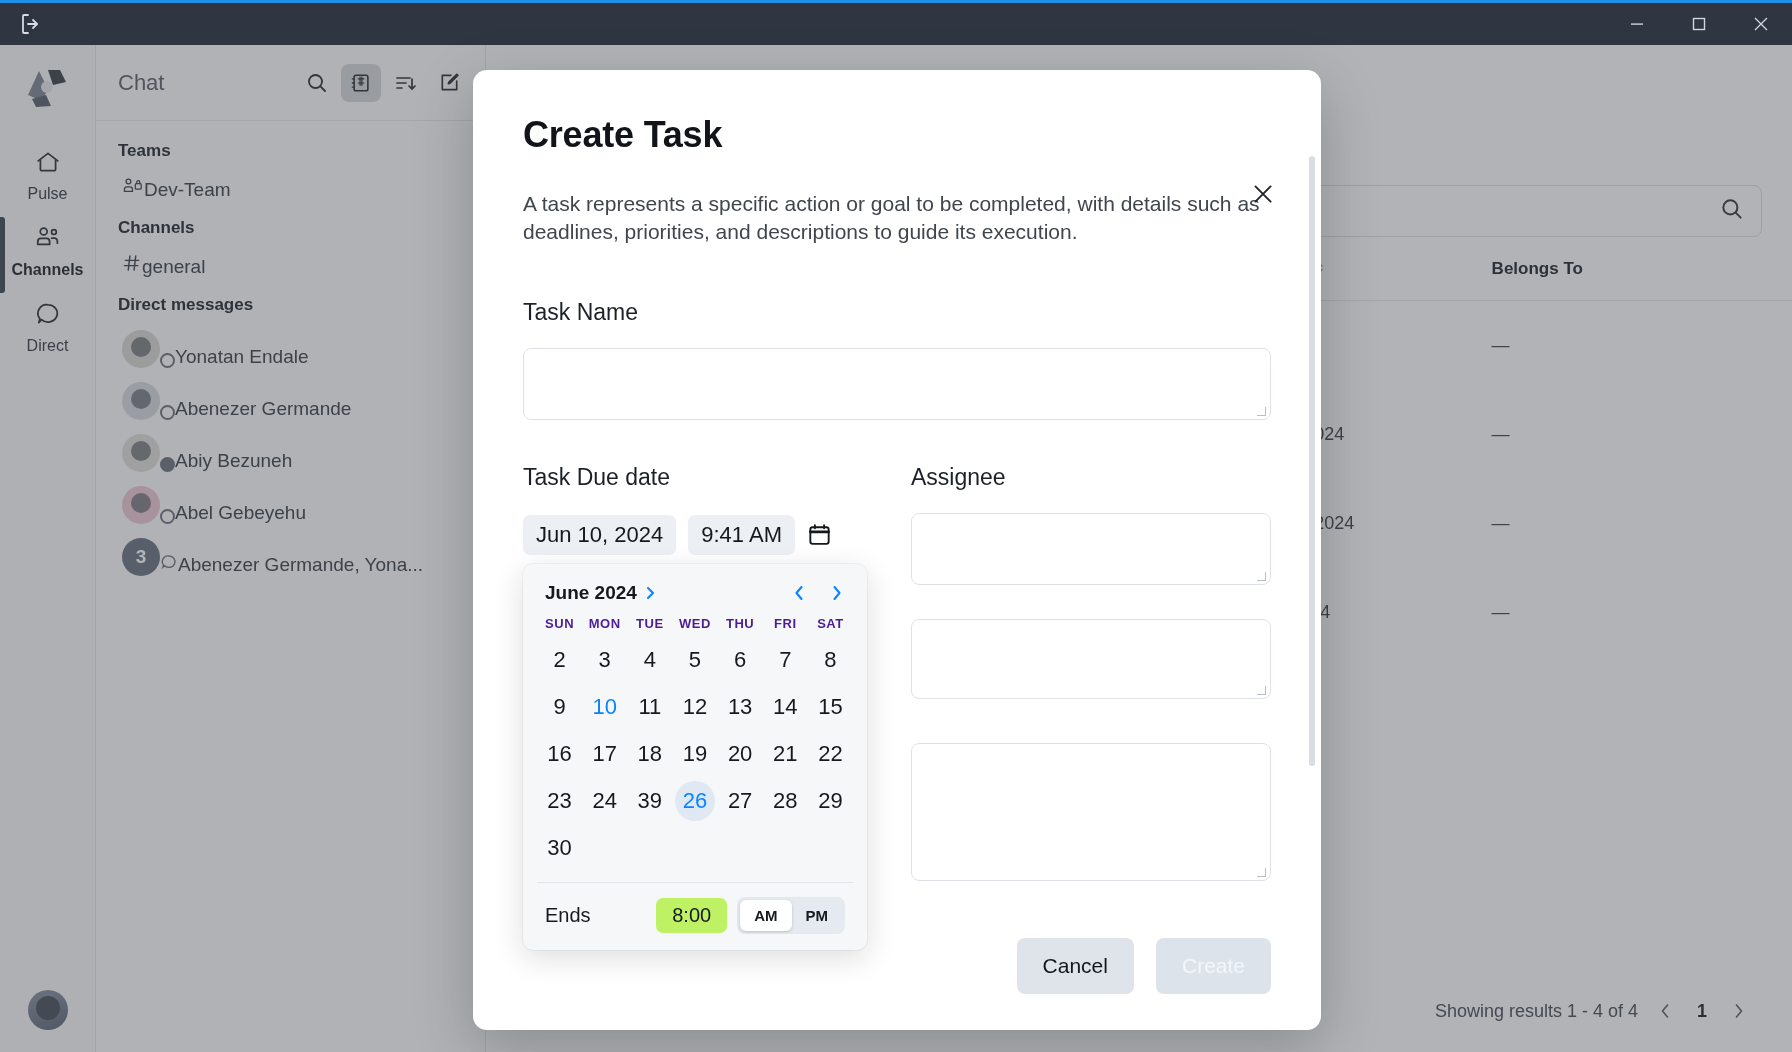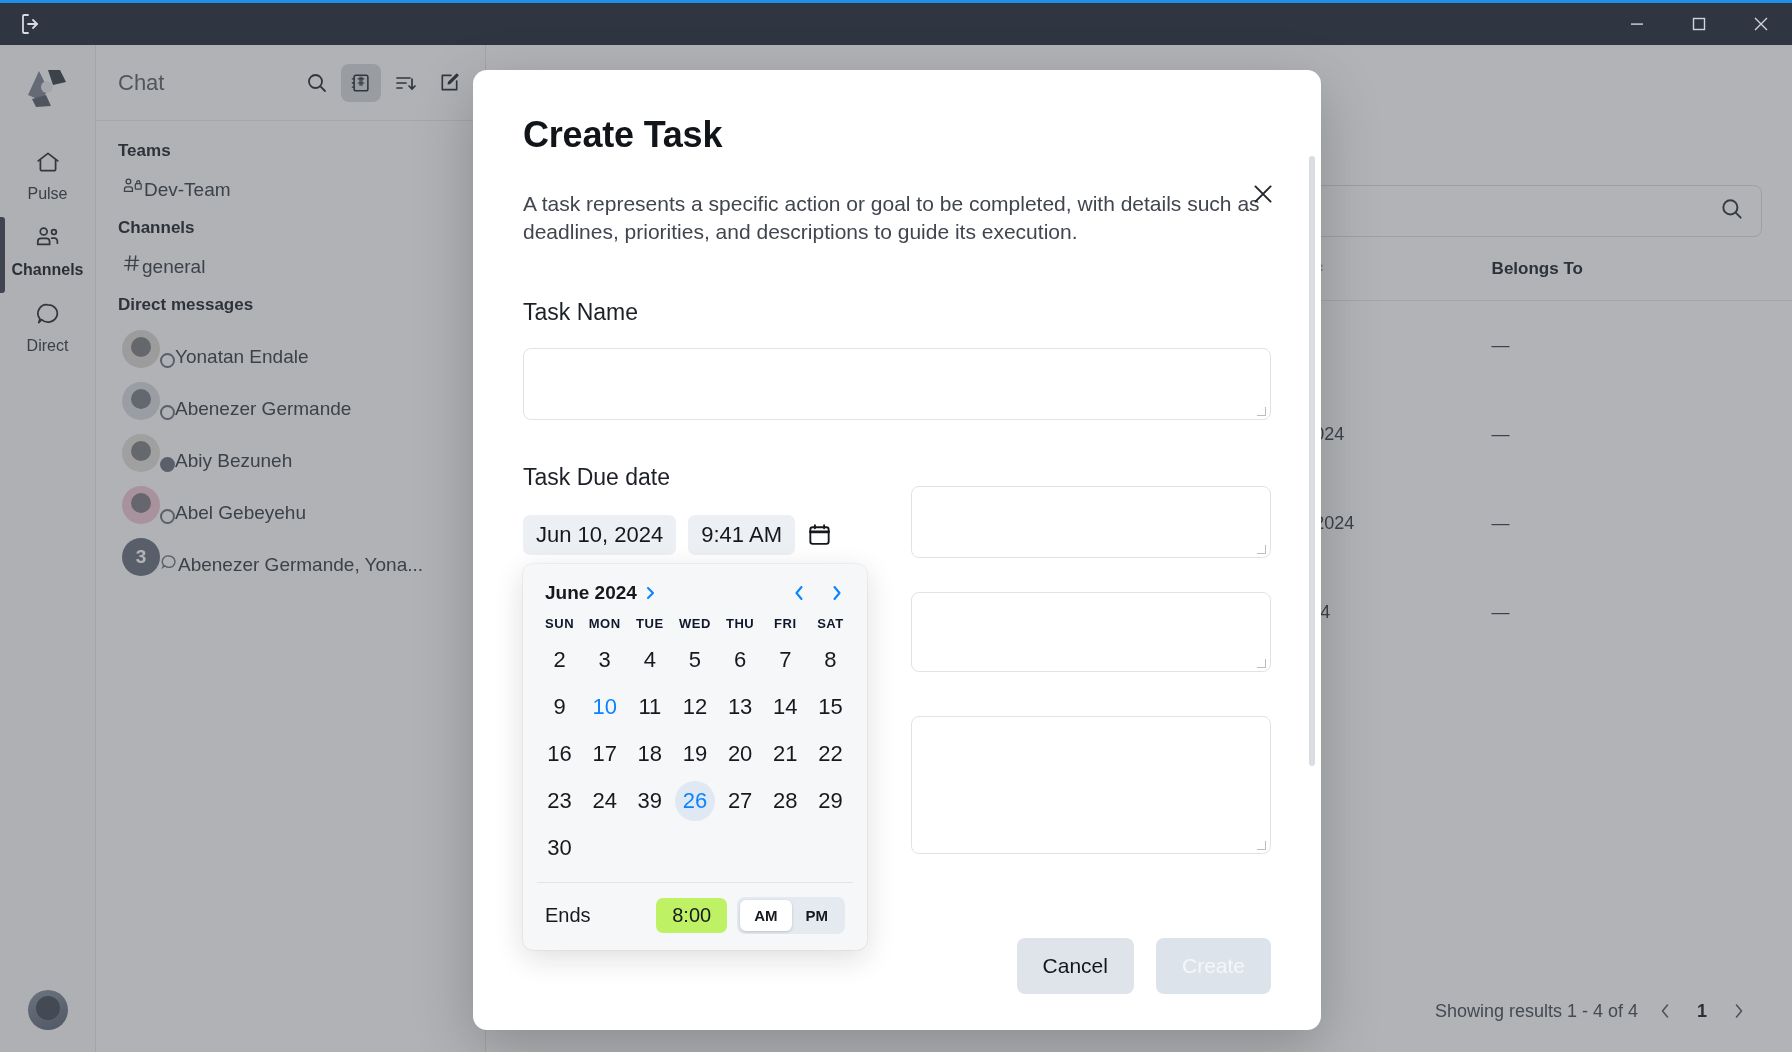--- a/index.html
+++ b/index.html
@@ -190,21 +190,21 @@
     box-shadow: 0 8px 30px rgba(20,24,30,.14), 0 0 0 1px rgba(0,0,0,.04);
     padding: 16px 14px 0 14px; z-index: 70; margin-top: 10px;
   }
   .pk-head { display:flex; align-items:center; padding: 2px 8px 12px 8px; }
   .pk-month { font-size: 19px; font-weight: 700; color:#15181d; }
   .pk-caret { color:#0a84ff; margin-left: 7px; display:flex; align-items:center;}
   .pk-nav { margin-left:auto; display:flex; gap: 22px; color:#0a84ff; }
   .pk-nav span { display:flex; align-items:center; }
   .dow { display:grid; grid-template-columns: repeat(7,1fr); }
   .dow div {
-    text-align:center; font-size: 13px; font-weight: 700; color:#0f172a;
+    text-align:center; font-size: 13px; font-weight: 700; color:#4c1d95;
     letter-spacing: .5px; padding-bottom: 6px;
   }
   .days { display:grid; grid-template-columns: repeat(7,1fr); }
   .day {
     height: 47px; display:flex; align-items:center; justify-content:center;
     font-size: 22px; color:#16191e;
   }
   .day .pill {
     width: 40px; height: 40px; border-radius: 50%;
     display:flex; align-items:center; justify-content:center;
@@ -657,20 +657,21 @@
             <span class="pk-time">8:00</span>
             <span class="ampm">
               <div class="on">AM</div>
               <div>PM</div>
             </span>
           </div>
         </div>
       </div>
 
       <div class="tcol">
+        <div class="flabel">Assignee</div>
         <div class="fld" id="assignee">
           <input style="width: 100%; height: 100%; border: none; outline: none; background: transparent; font-size: 20px; padding: 0px 14px; font-family: inherit;" placeholder="">
         </div>
         <div class="fld" id="field3"></div>
         <div class="fld" id="field4"></div>
       </div>
     </div>
 
     <div class="actions">
       <button class="btn cancel">Cancel</button>

